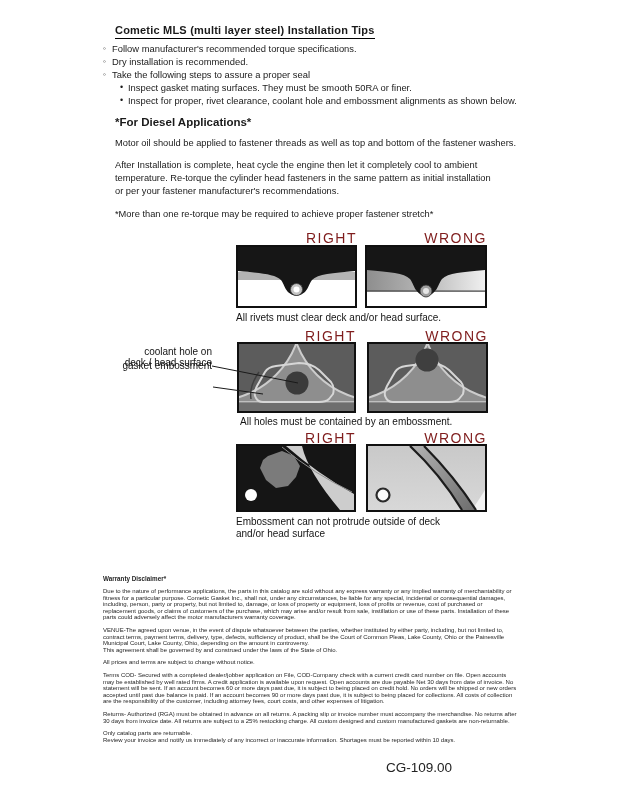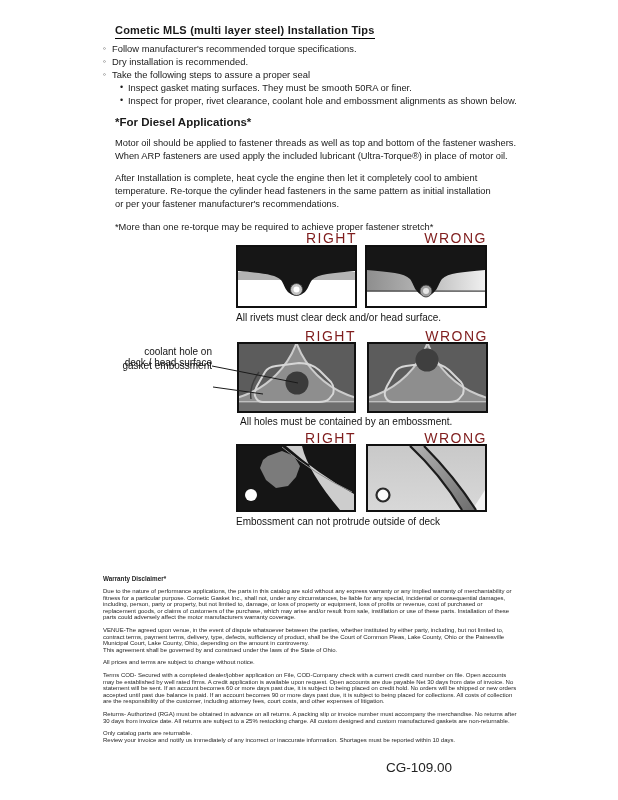--- a/index.html
+++ b/index.html
@@ -47,21 +47,20 @@
   <div class="bline"><span class="mk">◦</span><span>Dry installation is recommended.</span></div>
   <div class="bline"><span class="mk">◦</span><span>Take the following steps to assure a proper seal</span></div>
   <div class="bline sub"><span class="mk">•</span><span>Inspect gasket mating surfaces.  They must be smooth 50RA or finer.</span></div>
   <div class="bline sub"><span class="mk">•</span><span>Inspect for proper, rivet clearance, coolant hole and embossment alignments as shown below.</span></div>
 </div>
 
 <div class="abs" id="diesel">
   <h2>*For Diesel Applications*</h2>
   <div class="para">
     <div class="ln">Motor oil should be applied to fastener threads as well as top and bottom of the fastener washers.</div>
-    <div class="ln">When ARP fasteners are used apply the included lubricant (Ultra-Torque®) in place of motor oil.</div>
   </div>
   <div class="para">
     <div class="ln">After Installation is complete, heat cycle the engine then let it completely cool to ambient</div>
     <div class="ln">temperature. Re-torque the cylinder head fasteners in the same pattern as initial installation</div>
     <div class="ln">or per your fastener manufacturer's recommendations.</div>
   </div>
   <div id="note">*More than one re-torque may be required to achieve proper fastener stretch*</div>
 </div>
 
 <div class="abs dlabel" style="left:236px;top:230px;width:121px;">RIGHT</div>
@@ -162,20 +161,21 @@
     <rect width="117" height="64" fill="url(#g5)"></rect>
     <path d="M104,64 Q112,52 117,44 L117,64 Z" fill="#f2f2f2"></path>
     <path d="M56,0 Q86,30 108,64 L94,64 Q72,28 42,0 Z" fill="url(#g6)"></path>
     <path d="M42,0 Q72,28 94,64" stroke="#1c1c1c" stroke-width="2.2" fill="none"></path>
     <path d="M56,0 Q86,30 108,64" stroke="#1c1c1c" stroke-width="2.2" fill="none"></path>
     <circle cx="15" cy="49" r="6.5" fill="#fcfcfc" stroke="#2b2b2b" stroke-width="2.2"></circle>
   </svg>
 </div>
 <div class="abs caption" style="left:236px;top:516px;">
   <div>Embossment can not protrude outside of deck</div>
+  <div>and/or head surface</div>
 </div>
 
 <div class="abs" id="legal">
   <h3>Warranty Disclaimer*</h3>
   <p>Due to the nature of performance applications, the parts in this catalog are sold without any express warranty or any implied warranty of merchantability or fitness for a particular purpose.  Cometic Gasket Inc., shall not, under any circumstances, be liable for any special, incidental or consequential damages, including, person, party or property, but not limited to, damage, or loss of property or equipment, loss of profits or revenue, cost of purchased or replacement goods, or claims of customers of the purchase, which may arise and/or result from sale, instillation or use of these parts.  Installation of these parts could adversely affect the motor manufacturers warranty coverage.</p>
   <p class="tight">VENUE-The agreed upon venue, in the event of dispute whatsoever between the parties, whether instituted by either party, including, but not limited to, contract terms, payment terms, delivery, type, defects, sufficiency of product, shall be the Court of Common Pleas, Lake County, Ohio or the Painesville Municipal Court, Lake County, Ohio, depending on the amount in controversy.</p>
   <p>This agreement shall be governed by and construed under the laws of the State of Ohio.</p>
   <p>All prices and terms are subject to change without notice.</p>
   <p>Terms COD- Secured with a completed dealer/jobber application on File, COD-Company check with a current credit card number on file.  Open accounts may be established by well rated firms.  A credit application is available upon request.  Open accounts are due payable Net 30 days from date of invoice.  No statement will be sent.  If an account becomes 60 or more days past due, it is subject to being placed on credit hold.  No orders will be shipped or new orders accepted until past due balance is paid.  If an account becomes 90 or more days past due, it is subject to being placed for collections.  All costs of collection are the responsibility of the customer, including attorney fees, court costs, and other expenses of litigation.</p>
   <p>Returns- Authorized (RGA) must be obtained in advance on all returns.  A packing slip or invoice number must accompany the merchandise.  No returns after 30 days from invoice date.  All returns are subject to a 25% restocking charge.  All custom designed and custom manufactured gaskets are non-returnable.</p>

